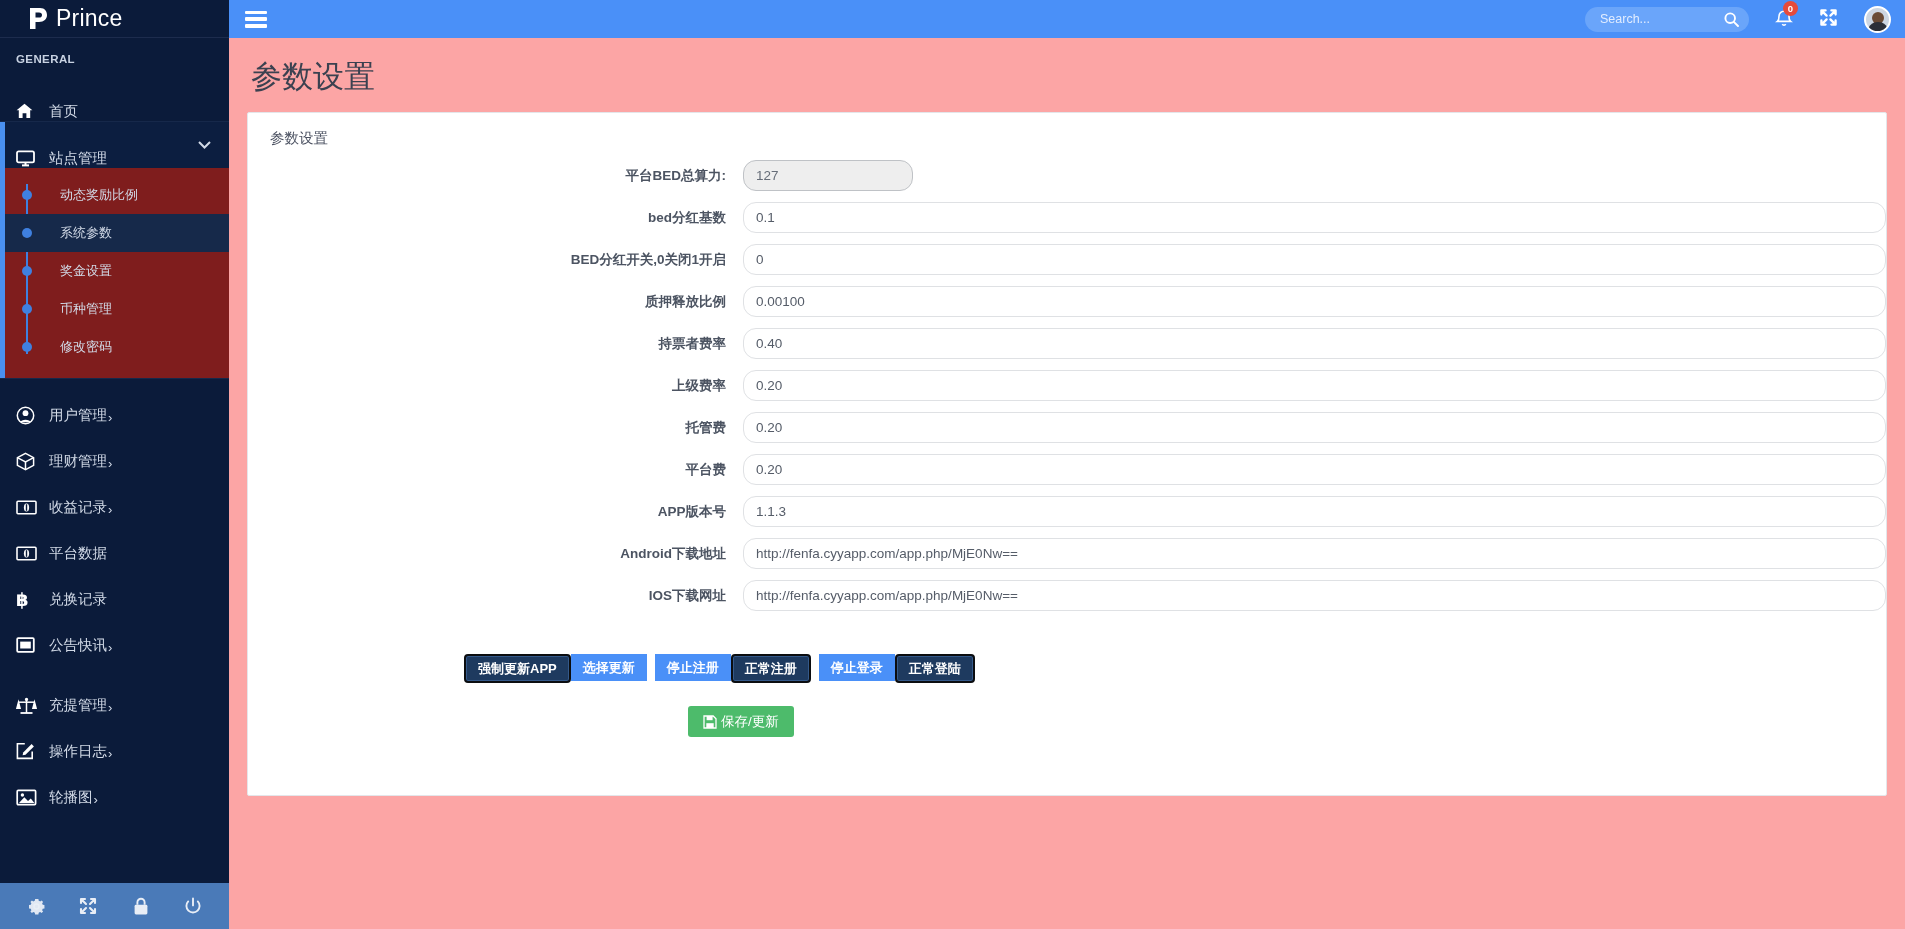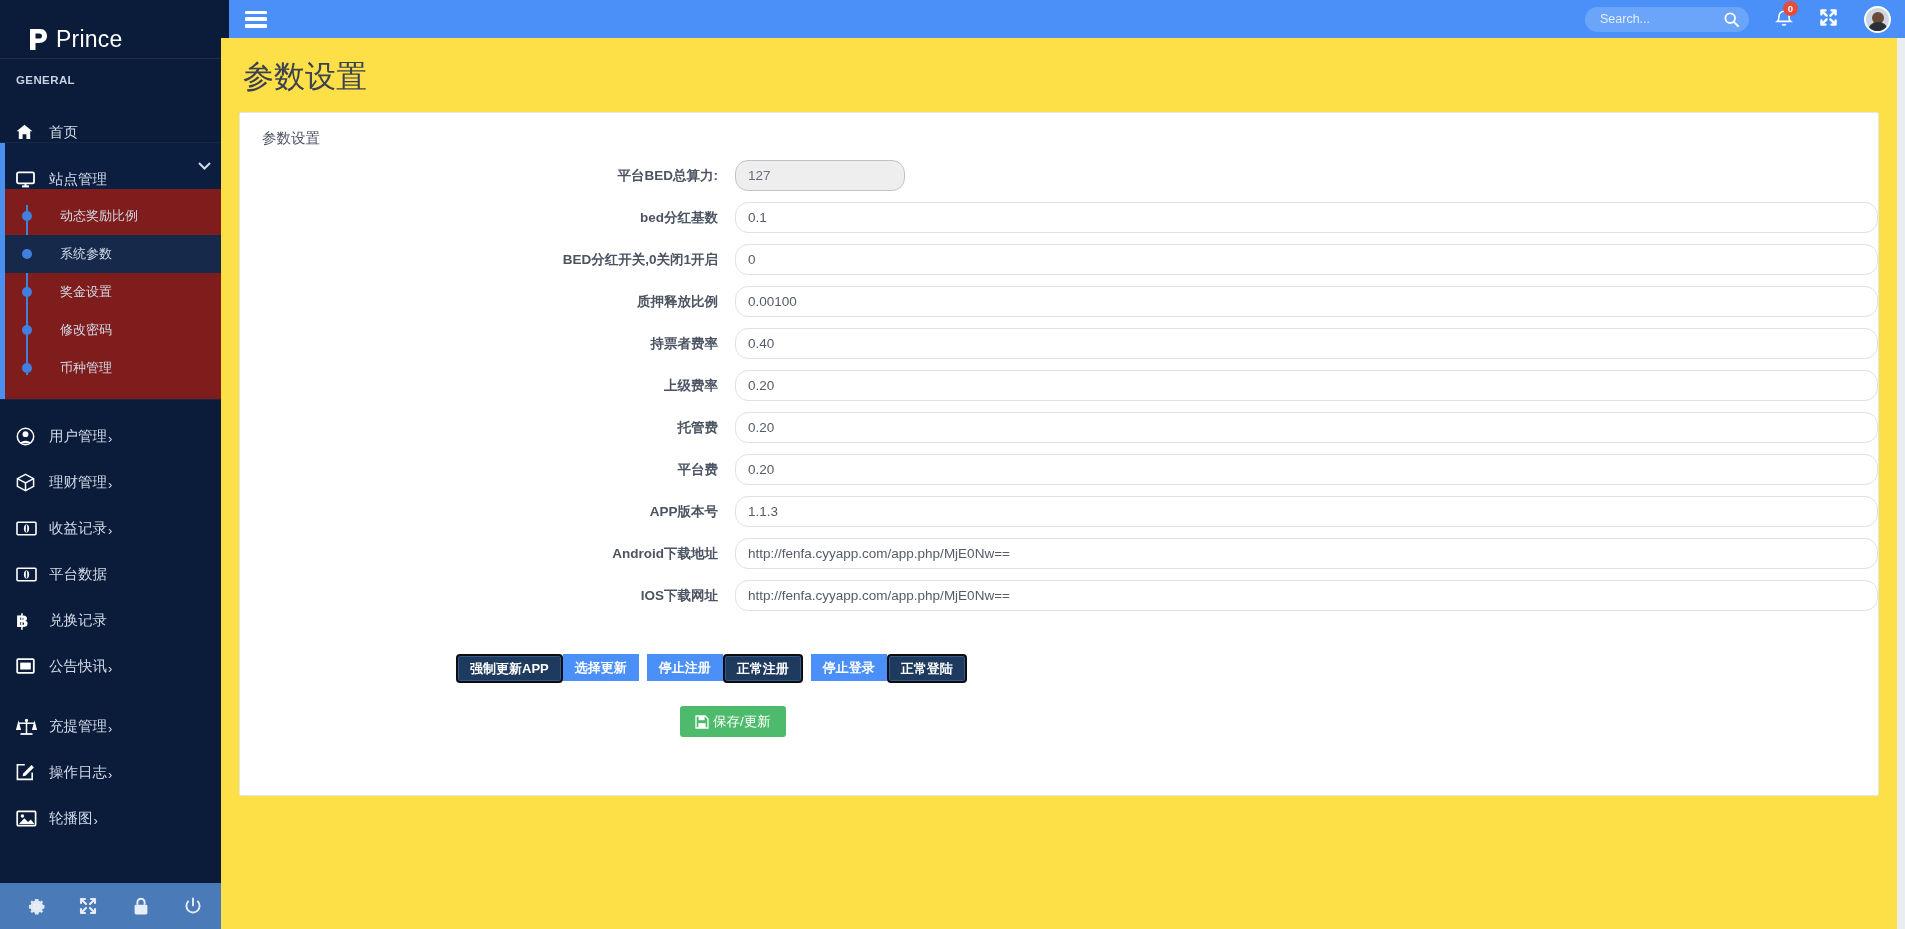--- a/index.html
+++ b/index.html
@@ -17,21 +17,20 @@
     width: 229px; height: 929px;
     background: #0b1b3a;
     color: #d7deea;
     overflow: hidden;
   }
   #brand {
     height: 38px;
     display: flex; align-items: center;
     padding-left: 27px;
     border-bottom: 1px solid #1d2c4d;
-    margin-top: 21px;
   }
   #brand .logo-p {
     width: 22px; height: 25px;
     position: relative;
     margin-right: 7px;
   }
   #brand .logo-p svg { display: block; }
   #brand .brand-text {
     font-size: 23px;
     color: #ffffff;
@@ -203,23 +202,23 @@
     position: absolute; left: 50%; bottom: -4px;
     transform: translateX(-50%);
     width: 22px; height: 13px;
     border-radius: 11px 11px 0 0;
     background: #2c2f38;
   }
 
   
   #main {
     position: absolute;
-    left: 221px; top: 38px;
+    left: 229px; top: 38px;
     width: 1676px; height: 891px;
-    background: #fde047;
+    background: #fca5a5;
     overflow: hidden;
   }
   #page-title {
     font-size: 31px;
     color: #3b4150;
     font-weight: 400;
     padding: 18px 0 14px 22px;
   }
   #card {
     margin: 0 18px;
@@ -369,25 +368,25 @@
       <div class="sub-item active">
         <span class="dot"></span>
         <span>系统参数</span>
       </div>
       <div class="sub-item">
         <span class="dot"></span>
         <span>奖金设置</span>
       </div>
       <div class="sub-item">
         <span class="dot"></span>
-        <span>修改密码</span>
+        <span>币种管理</span>
       </div>
       <div class="sub-item">
         <span class="dot"></span>
-        <span>币种管理</span>
+        <span>修改密码</span>
       </div>
     </div>
   </div>
 
   <div class="nav-item">
     <span class="ico">
       <svg width="19" height="19" viewBox="0 0 19 19" fill="none" stroke="#fff" stroke-width="1.5">
         <circle cx="9.5" cy="9.5" r="8.2"></circle>
         <circle cx="9.5" cy="7.2" r="2.9" fill="#fff" stroke="none"></circle>
         <path d="M4.2 16.2 C5 12.8 14 12.8 14.8 16.2" fill="#fff" stroke="none"></path>

